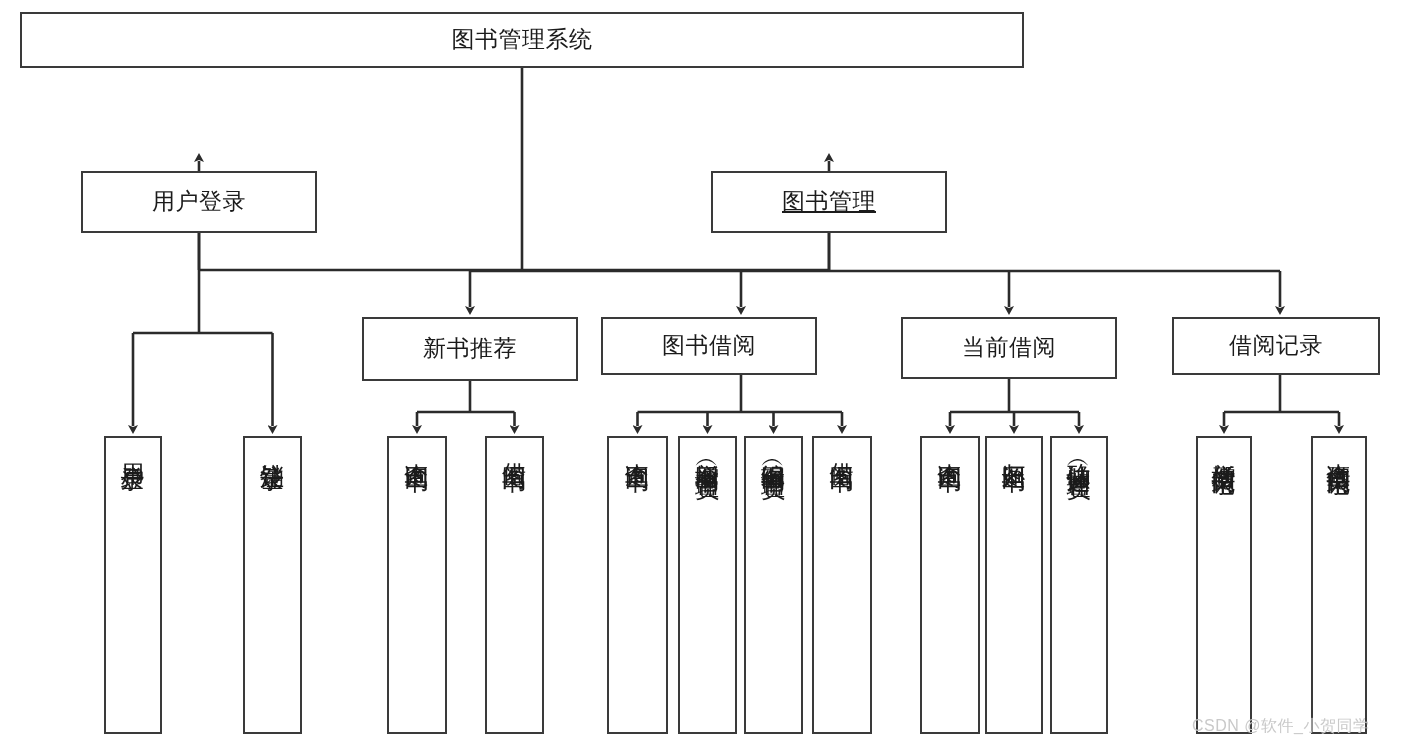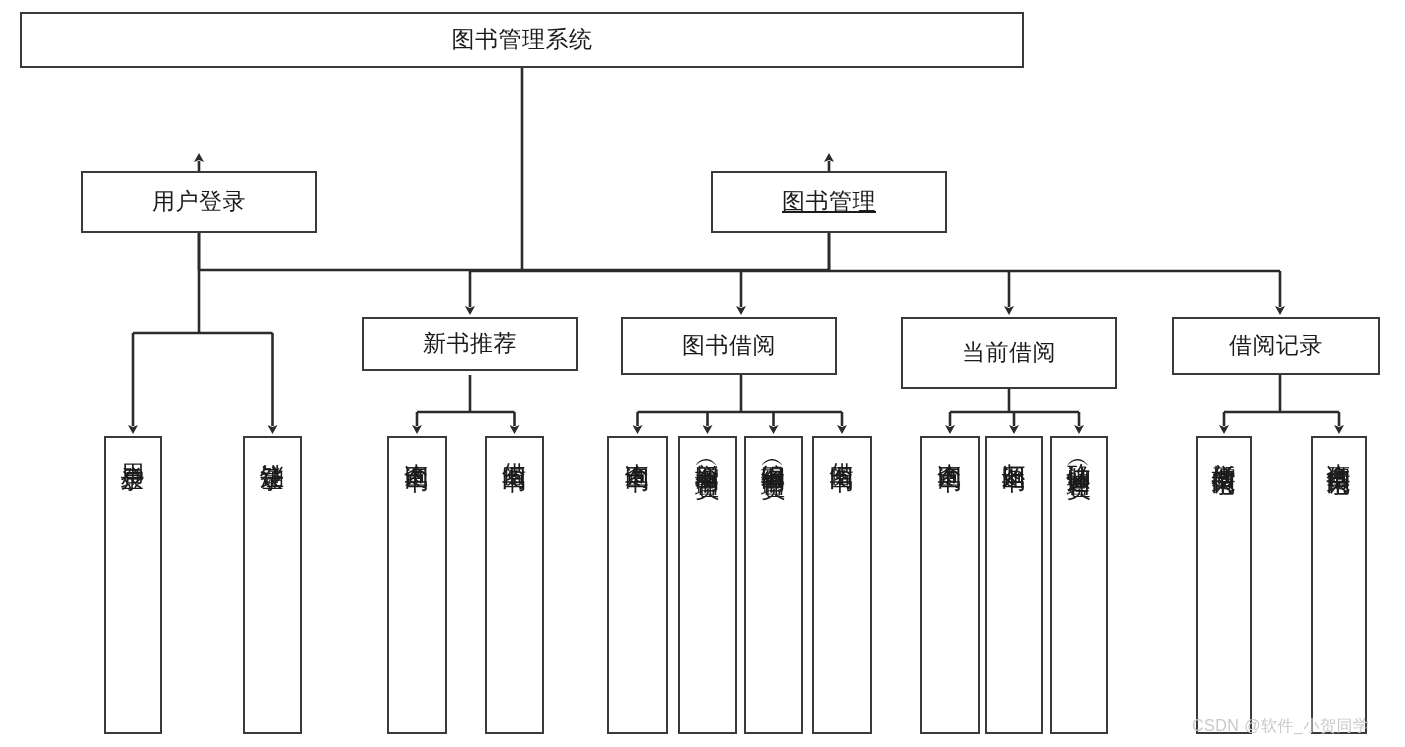--- a/index.html
+++ b/index.html
@@ -121,27 +121,27 @@
   <div id="nodes-layer">
       <div class="node horiz" style="left: 20px; top: 12px; width: 1004px; height: 56px;">
         <span class="label">图书管理系统</span>
       </div>
       <div class="node horiz" style="left: 81px; top: 171px; width: 236px; height: 62px;">
         <span class="label">用户登录</span>
       </div>
       <div class="node horiz" style="left: 711px; top: 171px; width: 236px; height: 62px; text-decoration: underline;">
         <span class="label">图书管理</span>
       </div>
-      <div class="node horiz" style="left: 362px; top: 317px; width: 216px; height: 54px;">
+      <div class="node horiz" style="left: 362px; top: 317px; width: 216px; height: 64px;">
         <span class="label">新书推荐</span>
       </div>
-      <div class="node horiz" style="left: 621px; top: 317px; width: 216px; height: 58px;">
+      <div class="node horiz" style="left: 601px; top: 317px; width: 216px; height: 58px;">
         <span class="label">图书借阅</span>
       </div>
-      <div class="node horiz" style="left: 901px; top: 317px; width: 216px; height: 72px;">
+      <div class="node horiz" style="left: 901px; top: 317px; width: 216px; height: 62px;">
         <span class="label">当前借阅</span>
       </div>
       <div class="node horiz" style="left: 1172px; top: 317px; width: 208px; height: 58px;">
         <span class="label">借阅记录</span>
       </div>
       <div class="node vert" style="left: 104px; top: 436px; width: 58px; height: 298px;">
         <span class="label">用户登录</span>
       </div>
       <div class="node vert" style="left: 243px; top: 436px; width: 59px; height: 298px;">
         <span class="label">注销登录</span>

